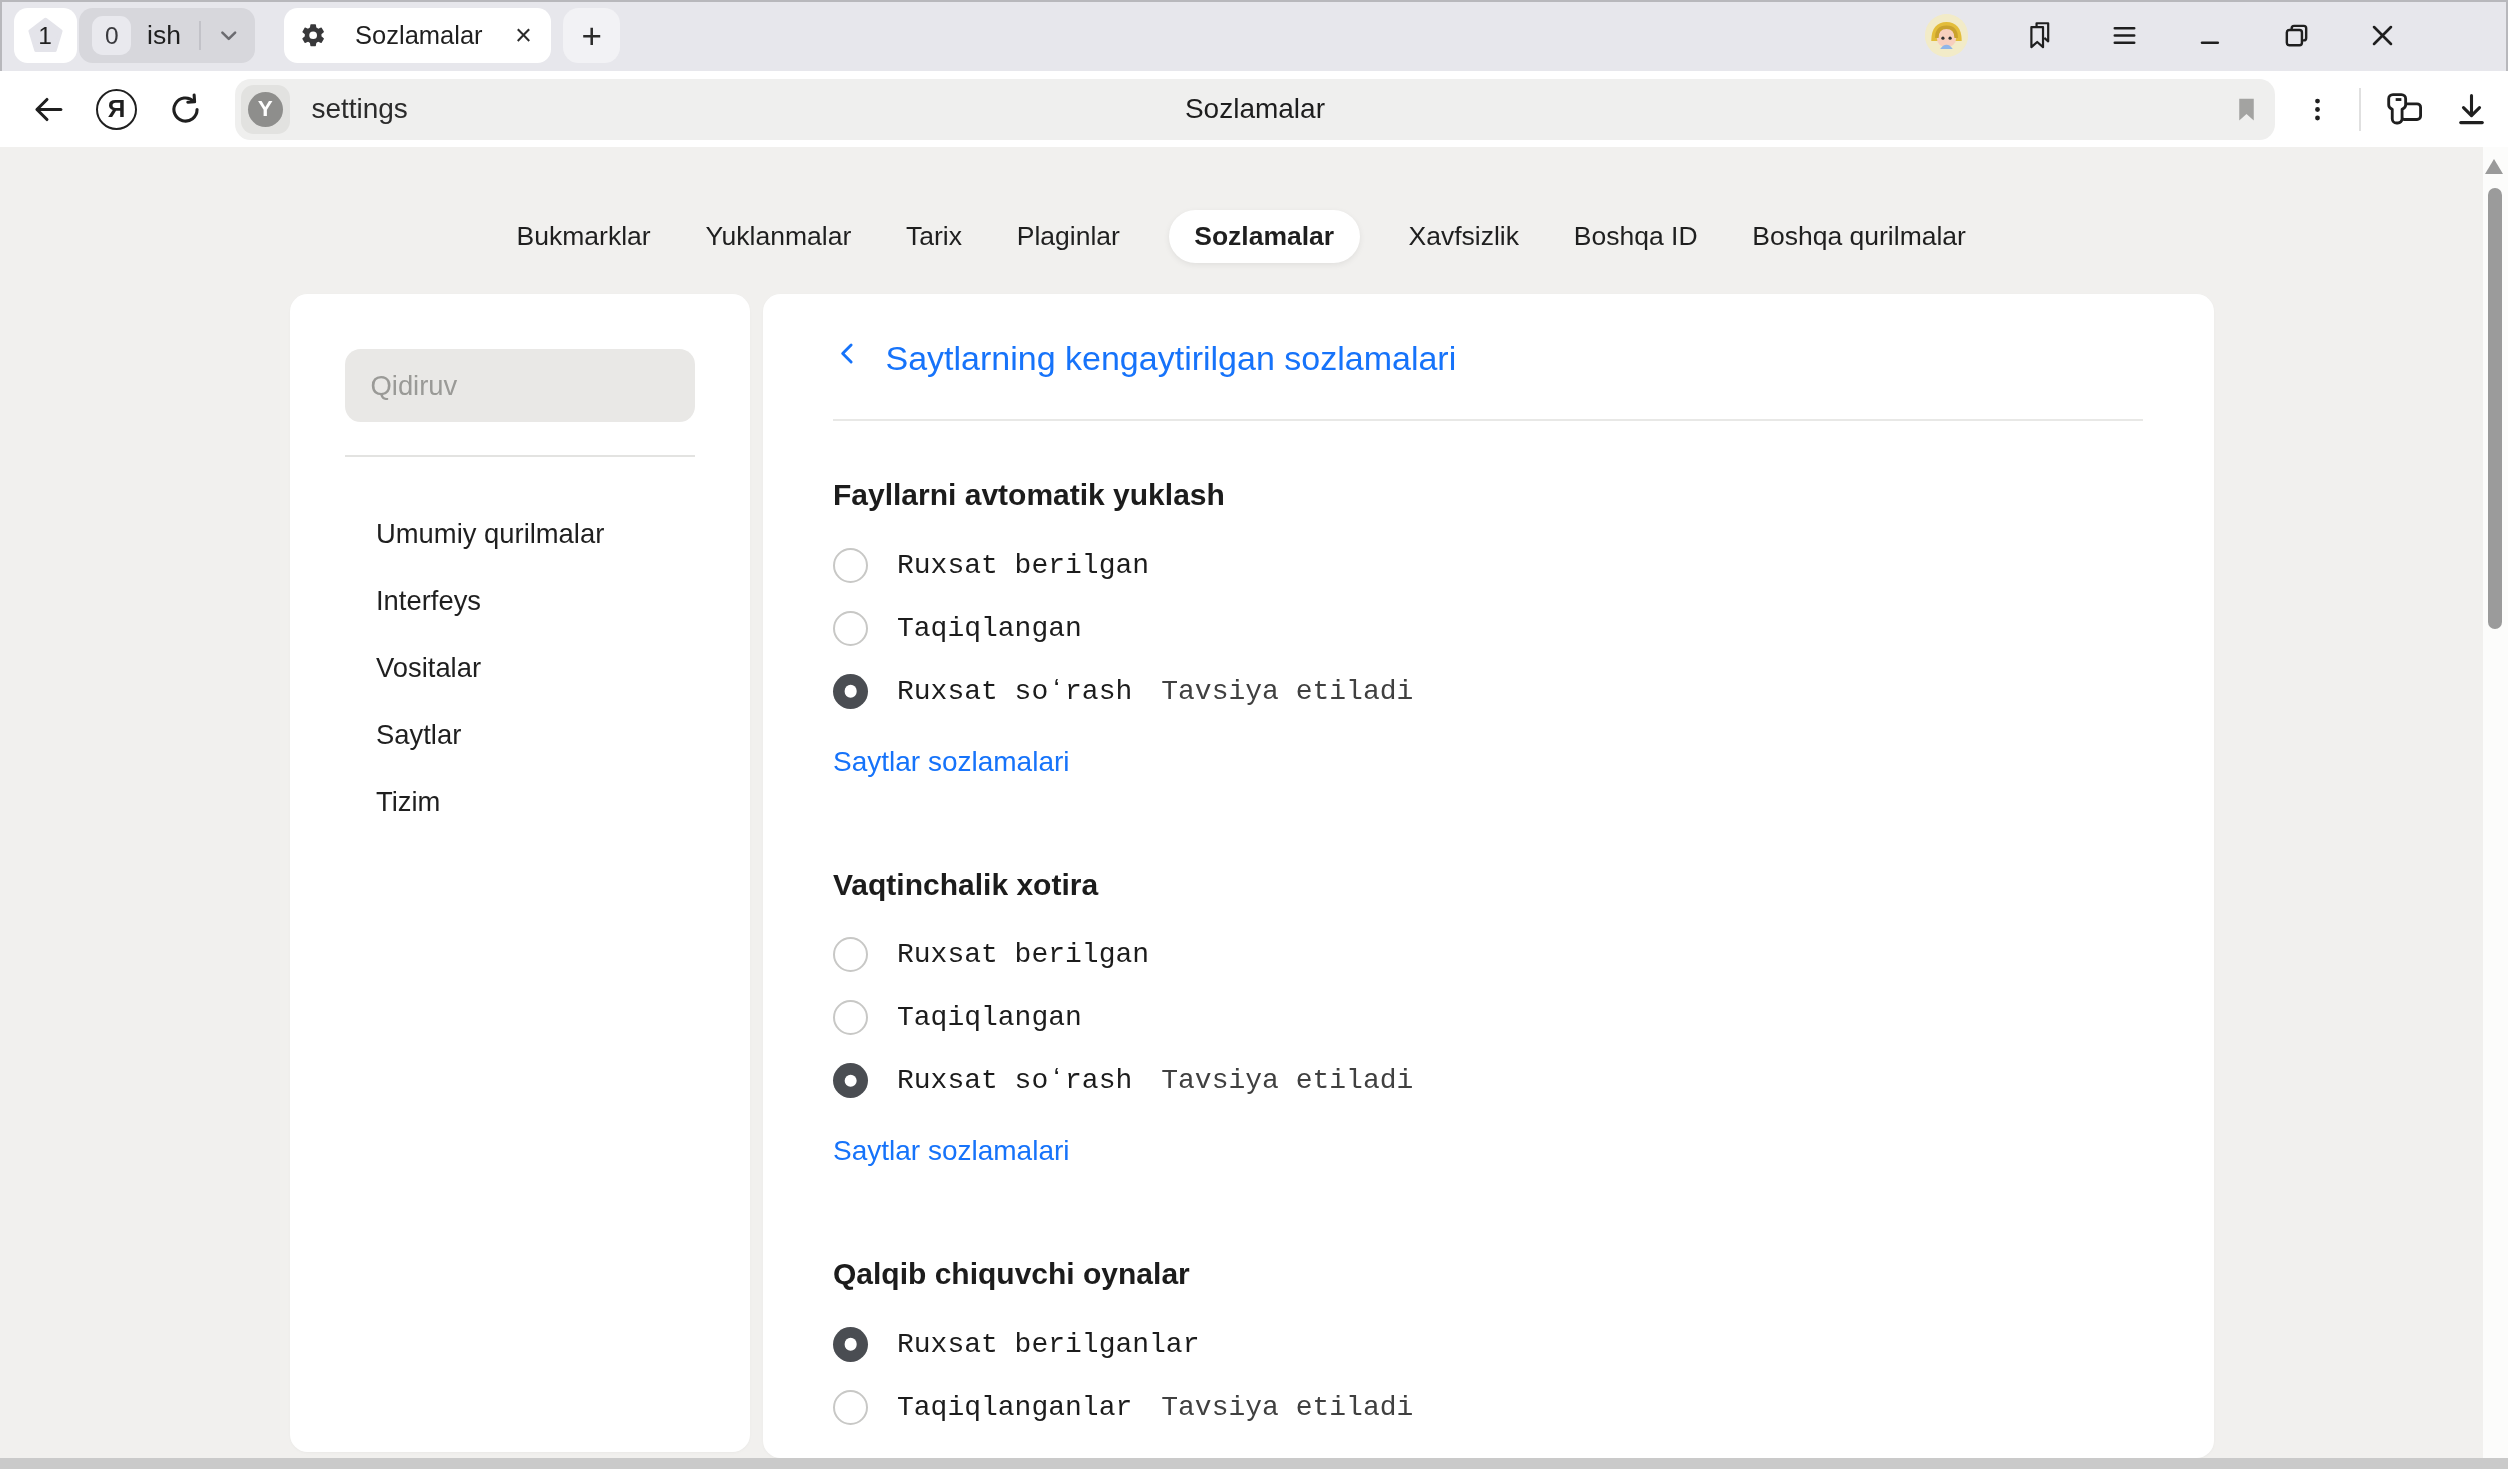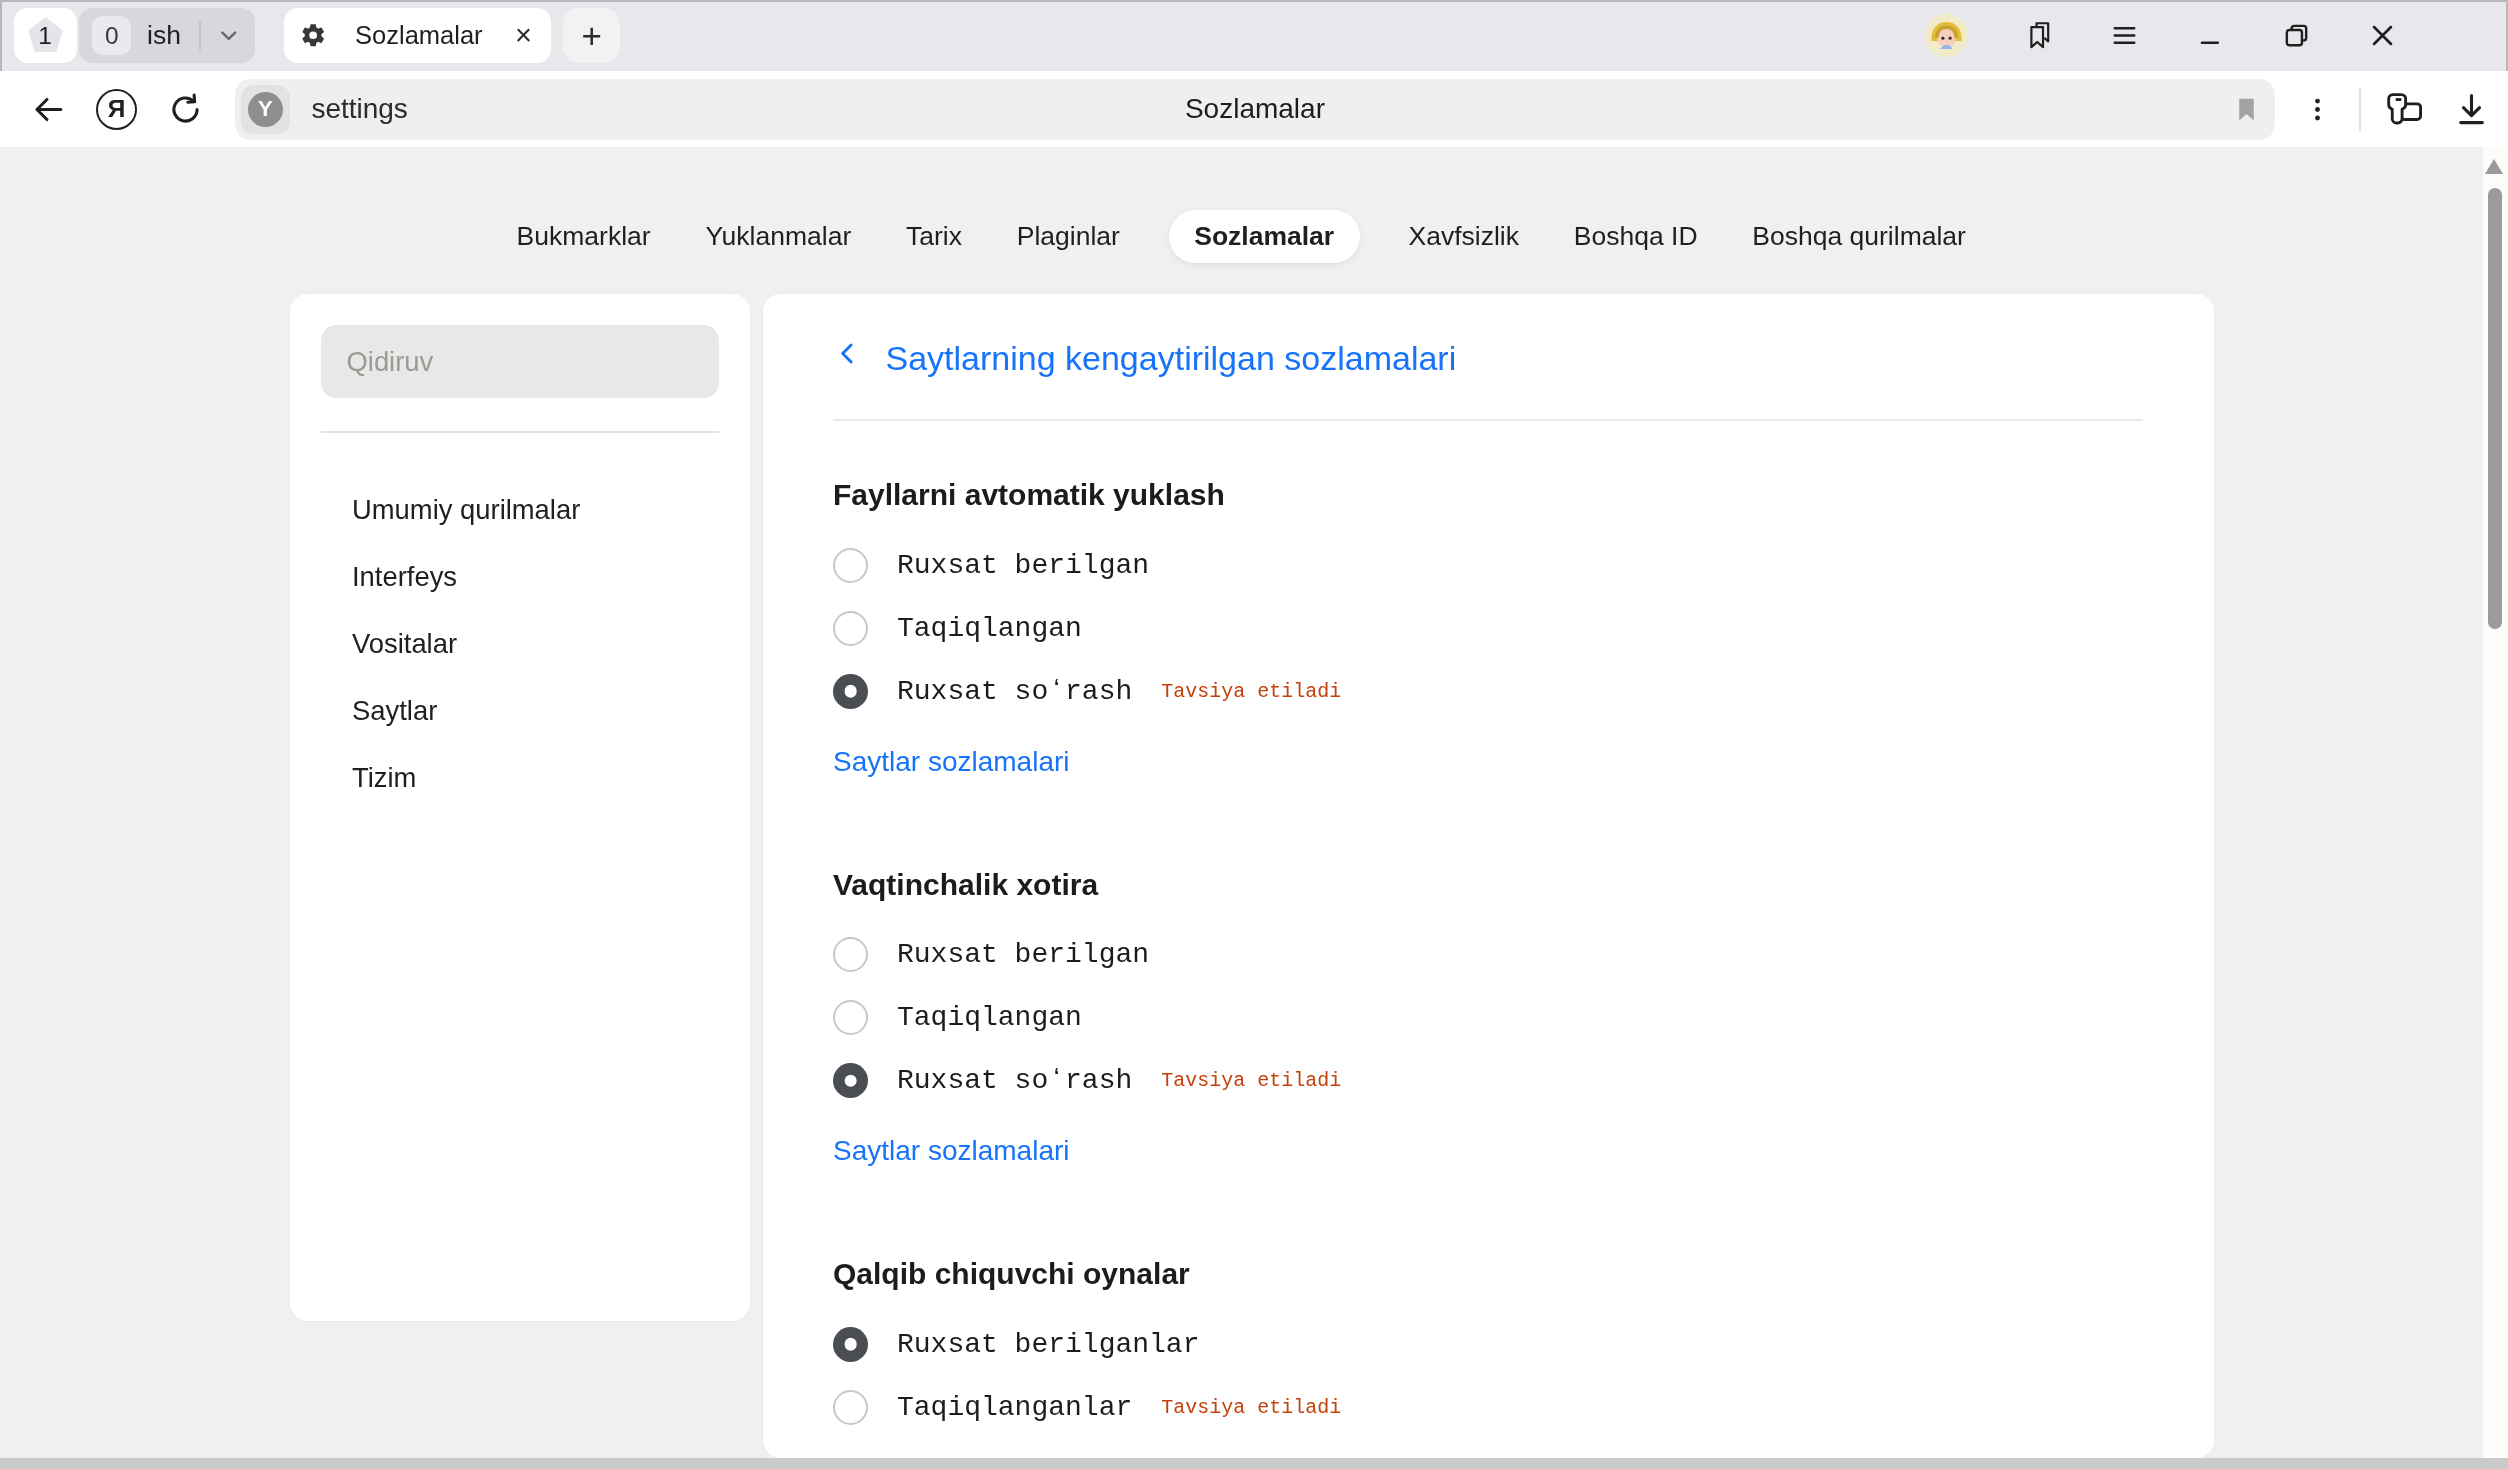--- a/index.html
+++ b/index.html
@@ -53,21 +53,21 @@
   
   .page { position:relative; height:1322px; background:#f1f0ee; }
   .nav-tabs { position:absolute; top:63px; left:0; right:25.5px; display:flex; justify-content:center;
               align-items:center; gap:43px; }
   .nav-tab { height:53px; display:flex; align-items:center; font-size:26.5px; color:#1f1f1f;
              padding:0 5.9px; border-radius:26.5px; cursor:default; white-space:nowrap; }
   .nav-tab.active { background:#fff; font-weight:700; padding:0 25.5px;
                     box-shadow:0 2px 5.9px rgba(0,0,0,0.07); }
 
   .card { background:#fff; border-radius:17.6px; box-shadow:0 1px 2.9px rgba(0,0,0,0.03); }
-  .sidebar { position:absolute; left:290px; top:147px; width:460px; height:1027px; padding:31px; }
+  .sidebar { position:absolute; left:290px; top:147px; width:460px; height:1158px; padding:55px; }
   .search { width:100%; height:73px; border:none; outline:none; background:#e9e8e6; border-radius:15.7px;
             font-family:inherit; font-size:27.4px; color:#1f1f1f; padding:0 25.5px; }
   .search::placeholder { color:#9a9a97; }
   .sb-divider { height:2px; background:#e3e3e1; margin-top:33px; }
   .sb-list { margin-top:43px; }
   .sb-item { height:67px; display:flex; align-items:center; padding-left:31px; font-size:27.4px;
              color:#1f1f1f; border-radius:11.8px; cursor:default; }
 
   .main { position:absolute; left:763px; top:147px; width:1451px; height:1164px; padding:45px 71px 0 70px;
           overflow:hidden; }
@@ -78,21 +78,21 @@
   .section { margin-top:90px; }
   .section.first { margin-top:57px; }
   .sec-title { font-size:30px; font-weight:700; color:#1c1c1c; }
   .opts { margin-top:21.6px; }
   .opt { height:63px; display:flex; align-items:center;font-family:Liberation Mono, monospace; }
   .radio { width:35px; height:35px; border-radius:50%; border:2.9px solid #c8c8c6; background:#fff; flex:none; }
   .radio.on { border:none; background:#4a4d52; position:relative; }
   .radio.on::after { content:""; position:absolute; top:50%; left:50%; width:12.7px; height:12.7px;
                      border-radius:50%; background:#fff; transform:translate(-50%,-50%); }
   .opt-label { font-size:28px; color:#1c1c1c; margin-left:29px; }
-  .opt-note { font-size:20px; color:#c2410c; margin-left:29px;text-align:center; }
+  .opt-note { font-size:28px; color:#404040; margin-left:29px;text-align:center; }
   .sec-link { display:inline-block; margin-top:23px; font-size:28px; color:#1673fa; cursor:pointer; }
 
   .scrollbar { position:absolute; top:0; right:0; width:25.5px; height:100%; background:#fcfcfb; }
   .sc-up { position:absolute; top:11.8px; left:2.9px; width:0; height:0; border-left:9.8px solid transparent;
            border-right:9.8px solid transparent; border-bottom:15.7px solid #9a9a9a; }
   .sc-thumb { position:absolute; top:41px; left:5.9px; width:13.7px; height:441px; border-radius:6.9px; background:#9b9b9b; }
   .bottom-strip { position:absolute; left:0; right:0; bottom:0; height:10.8px; background:#cacaca; }
 
   svg { display:block; }
 </style>

